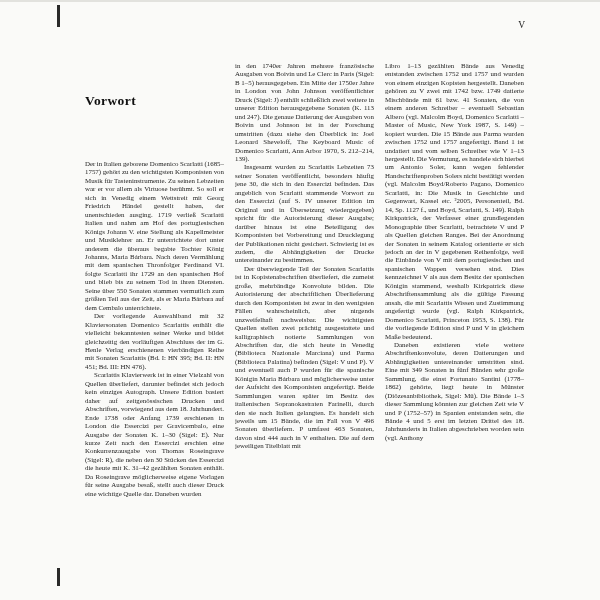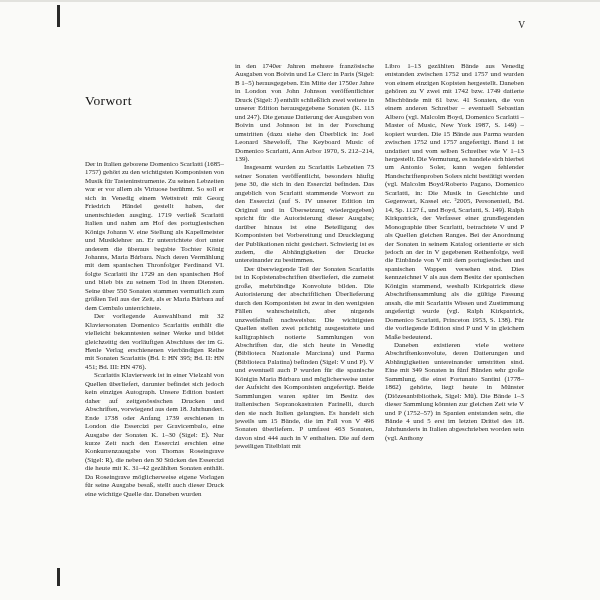--- a/index.html
+++ b/index.html
@@ -30,21 +30,21 @@
     position: absolute;
     top: 20px; left: 505px; width: 20px;
     text-align: right;
     font-size: 9.5px;
     color: #222;
   }
   .heading {
     position: absolute;
     left: 85px; top: 84px;
     font-size: 13.5px;
-    font-weight: normal;
+    font-weight: bold;
     letter-spacing: 0.4px;
     color: #111;
   }
   .col {
     position: absolute;
     width: 139px;
     text-align: justify;
     font-size: 6.9px;
     line-height: 8.45px;
     color: #242424;

